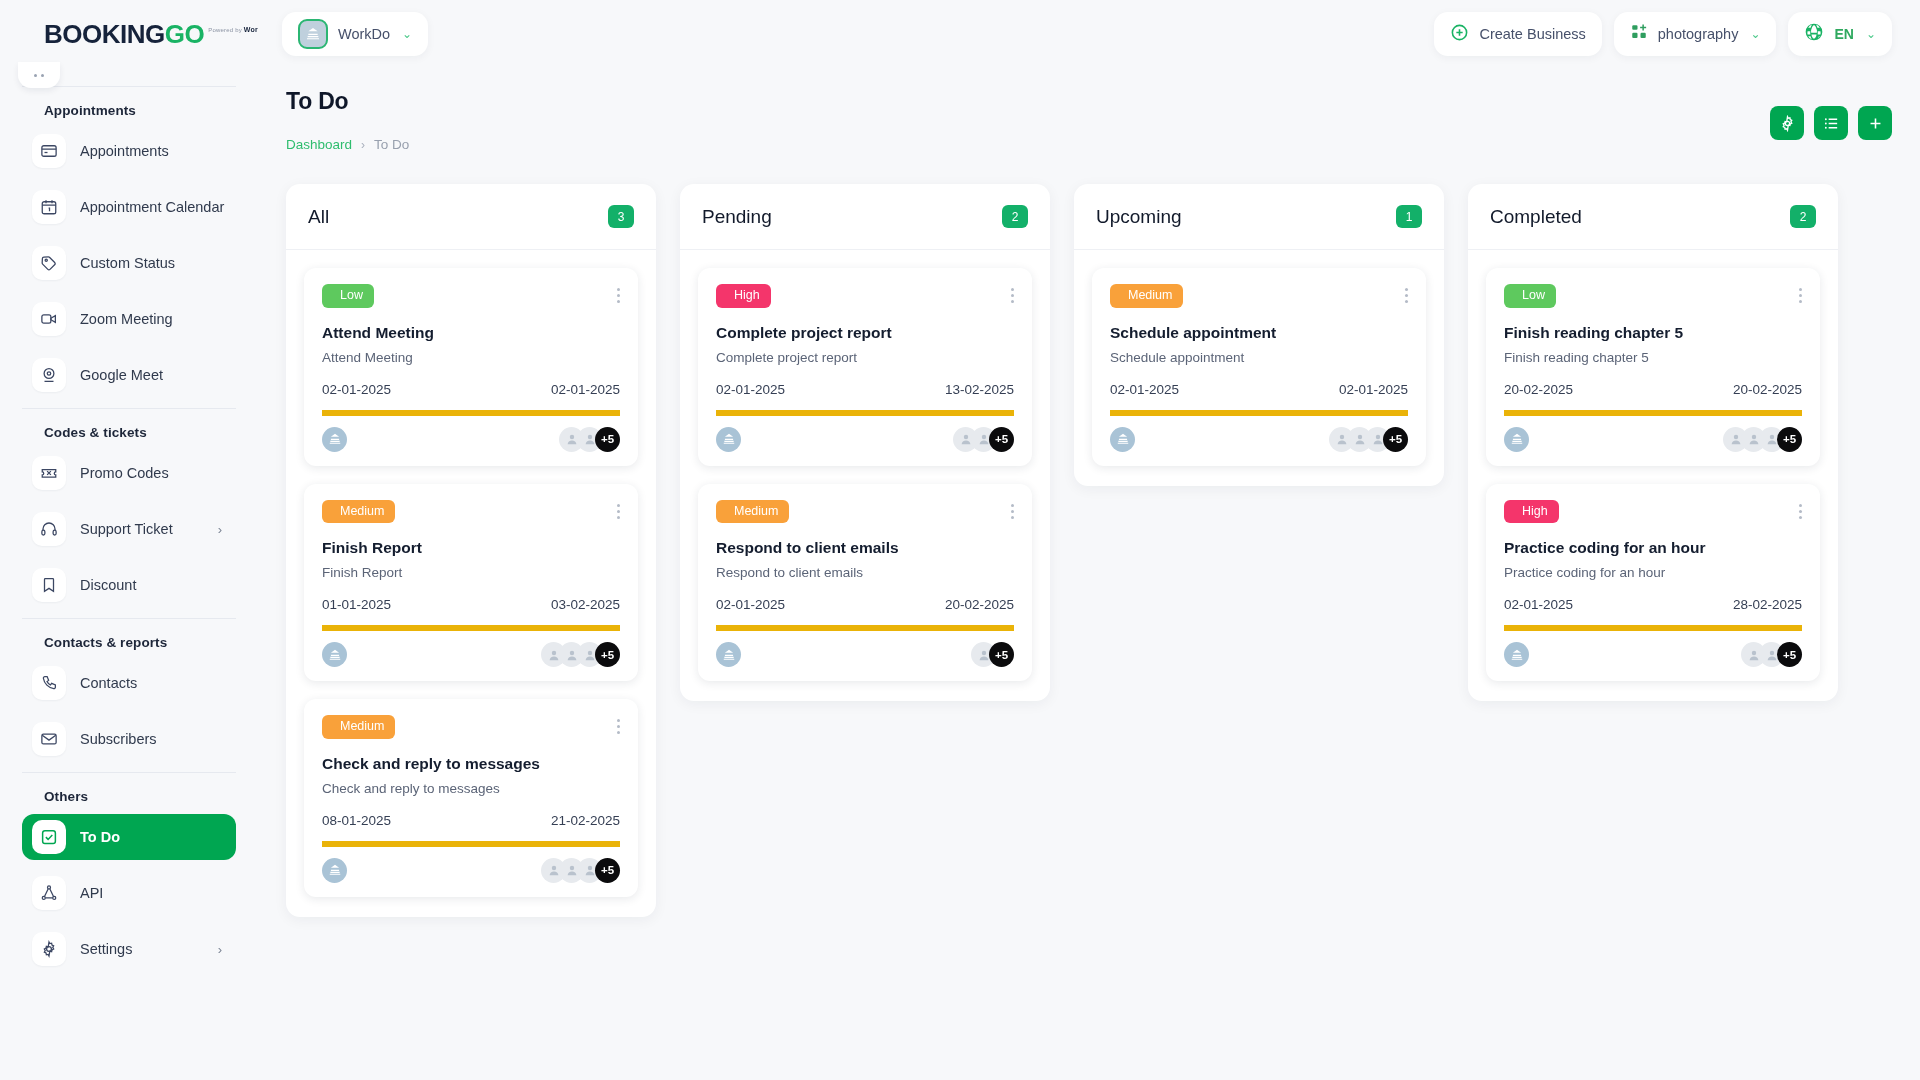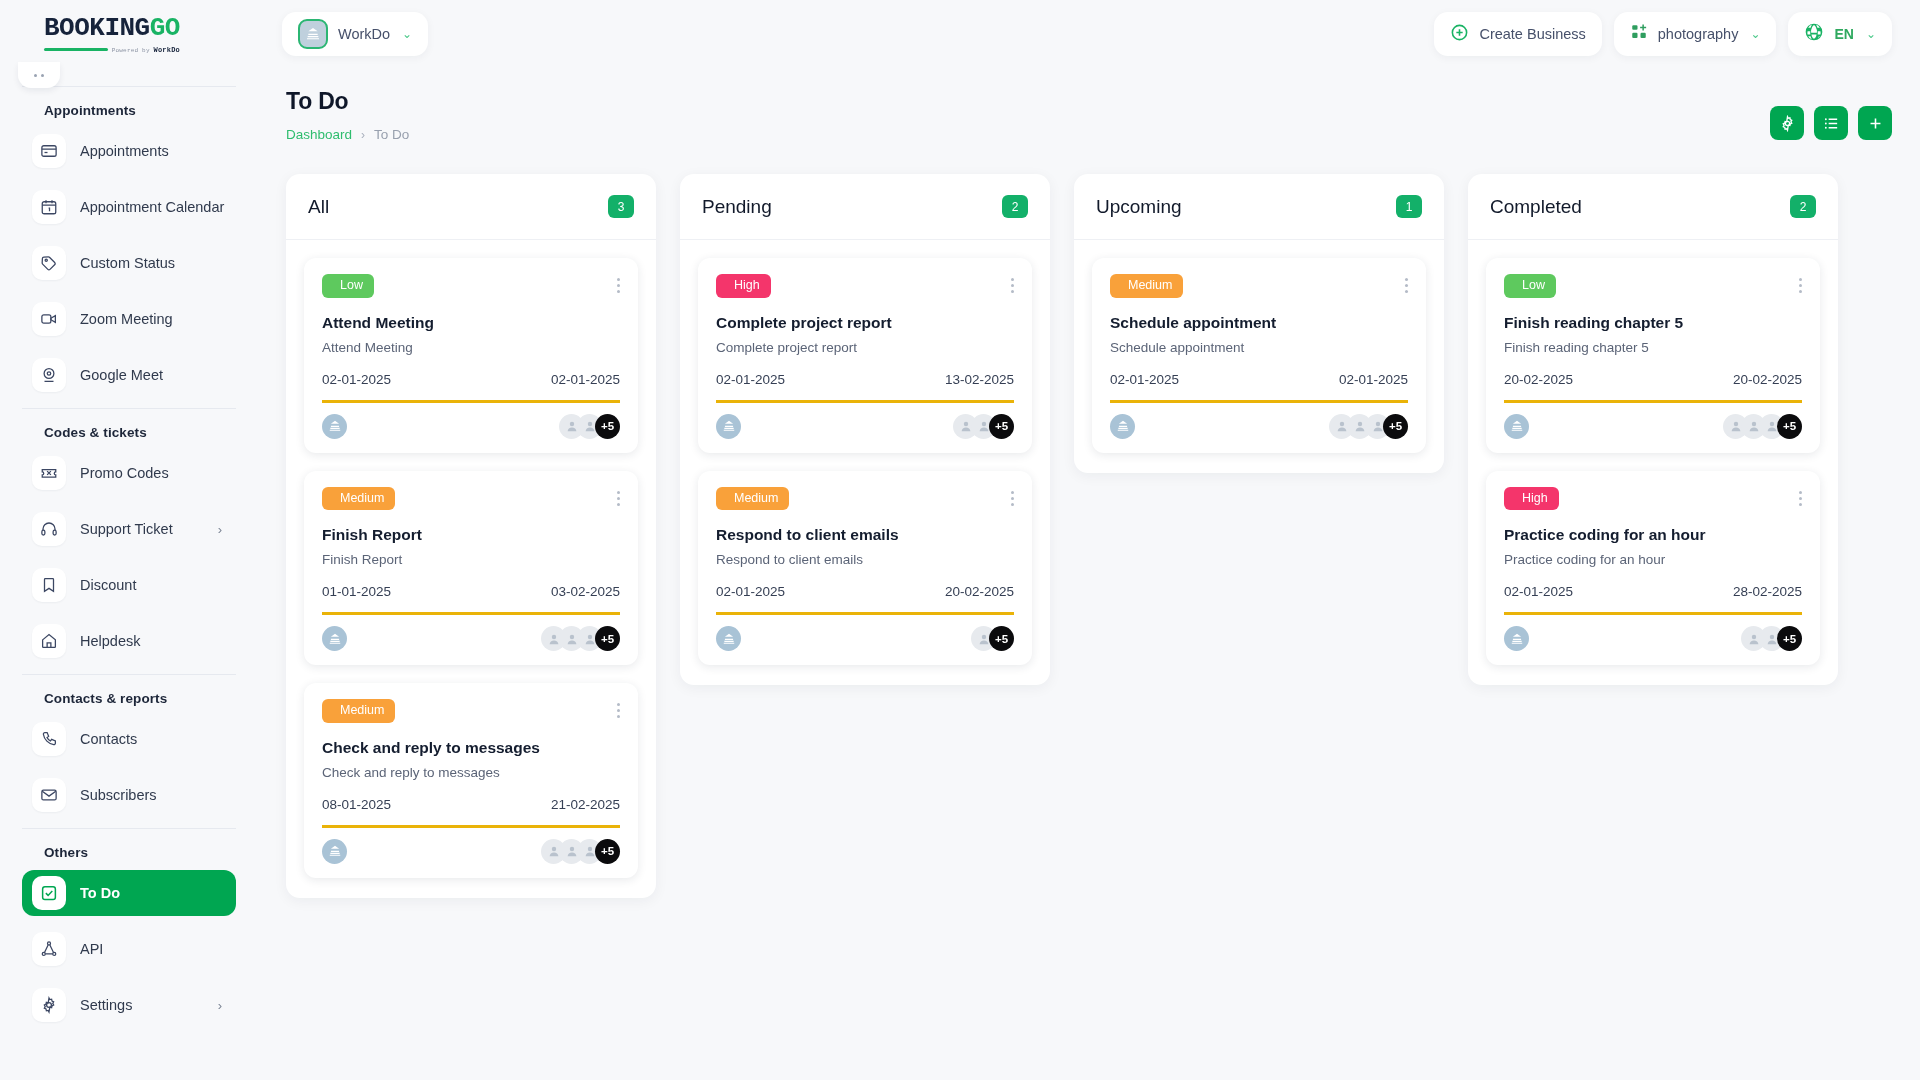--- a/index.html
+++ b/index.html
@@ -12,21 +12,21 @@
   .app { display: flex; width: 1920px; height: 1080px; }
 
   
   .sidebar {
     width: 258px; height: 1080px; flex: 0 0 258px;
     background: #f7f8fa;
     display: flex; flex-direction: column;
     position: relative; overflow: hidden;
   }
   .brand { height: 68px; display: flex; align-items: center; padding: 0 0 0 44px; }
-  .logo-wrap { display: flex; flex-direction: column; align-items: flex-start; font-family: Liberation Mono, monospace; }
+  .logo-wrap { display: flex; flex-direction: row; align-items: flex-start; }
   .logo-text { font-size: 26px; font-weight: 700; letter-spacing: -0.5px; line-height: 1; }
   .logo-text .dark { color: #16233b; }
   .logo-text .grn { color: #19b364; }
   .logo-sub { display: flex; align-items: center; gap: 4px; margin-top: 5px; width: 100%; }
   .logo-rule { height: 3px; background: #19b364; border-radius: 2px; flex: 1 1 auto; }
   .logo-pw { font-size: 6px; color: #8b93a3; letter-spacing: .2px; white-space: nowrap; }
   .logo-pw b { color: #16233b; font-size: 7px; }
 
   .collapse-pill {
     position: absolute; left: 18px; top: 62px;
@@ -84,21 +84,21 @@
     width: 30px; height: 30px; border-radius: 9px;
     background: #bfd0dd; border: 2px solid #2bb673;
     display: flex; align-items: center; justify-content: center;
   }
   .ws-tile svg { width: 16px; height: 16px; }
   .spacer { flex: 1 1 auto; }
   .chip.lang .txt { color: #2fa95f; font-weight: 600; font-size: 14px; }
 
   .page-head { padding: 20px 28px 0 28px; display: flex; align-items: flex-start; }
   .page-title { font-size: 23px; font-weight: 700; color: #0f1729; letter-spacing: -0.2px; }
-  .crumbs { display: flex; align-items: center; gap: 9px; margin-top: 12px; font-size: 13.5px; }
+  .crumbs { display: flex; align-items: center; gap: 9px; margin-top: 22px; font-size: 13.5px; }
   .crumbs .c-link { color: #2fbd6e; cursor: pointer; }
   .crumbs .c-sep { color: #a9b0bd; font-size: 12px; }
   .crumbs .c-cur { color: #98a0ae; }
 
   .head-actions { margin-left: auto; display: flex; gap: 10px; padding-top: 18px; }
   .act-btn {
     width: 34px; height: 34px; border-radius: 8px; background: #00a651;
     display: flex; align-items: center; justify-content: center; cursor: pointer;
     border: none;
   }
@@ -141,21 +141,21 @@
   .badge.medium { background: #f9a13a; }
   .badge.high { background: #f4356b; text-align: center; }
   .kebab { margin-left: auto; display: flex; flex-direction: column; gap: 3px; padding-top: 4px; cursor: pointer; }
   .kebab i { width: 3px; height: 3px; border-radius: 50%; background: #b4bbc7; display: block; }
 
   .card-title { font-size: 15.5px; font-weight: 700; color: #141d2f; margin-top: 16px; }
   .card-desc { font-size: 13.5px; color: #5b6477; margin-top: 8px; }
   .card-dates {
     display: flex; justify-content: space-between;
     font-size: 13.5px; color: #353f54; margin-top: 17px;
-    padding-bottom: 13px; border-bottom: 3px solid #eab308;
+    padding-bottom: 13px; border-bottom: 6px solid #eab308;
   }
   .card-foot { display: flex; align-items: center; margin-top: 11px; }
   .ws-avatar {
     width: 25px; height: 25px; border-radius: 50%; background: #a9c3d6;
     display: flex; align-items: center; justify-content: center;
   }
   .ws-avatar svg { width: 14px; height: 14px; }
   .avatars { margin-left: auto; display: flex; align-items: center; }
   .avatars .av {
     width: 25px; height: 25px; border-radius: 50%; background: #e7eaee;
@@ -265,29 +265,20 @@
           <span class="label">Support Ticket</span>
           <span class="chev">›</span>
         </div>
         <div class="nav-item">
           <span class="tile">
             <svg viewBox="0 0 24 24" fill="none" stroke="#3c4763" stroke-width="1.7">
               <path d="M7 3.5h10a1 1 0 011 1v16l-6-4-6 4v-16a1 1 0 011-1z"></path>
             </svg>
           </span>
           <span class="label">Discount</span>
-        </div>
-        <div class="nav-item">
-          <span class="tile">
-            <svg viewBox="0 0 24 24" fill="none" stroke="#3c4763" stroke-width="1.7">
-              <path d="M3.5 10.5L12 3.5l8.5 7v9a1 1 0 01-1 1h-15a1 1 0 01-1-1v-9z"></path>
-              <path d="M9.5 20.5v-6h5v6"></path>
-            </svg>
-          </span>
-          <span class="label">Helpdesk</span>
         </div>
         <div class="nav-sep"></div>
         <div class="nav-group-title">Contacts &amp; reports</div>
         <div class="nav-item">
           <span class="tile">
             <svg viewBox="0 0 24 24" fill="none" stroke="#3c4763" stroke-width="1.7">
               <path d="M6.5 3.5h3l2 5-2.2 1.6a11 11 0 004.6 4.6l1.6-2.2 5 2v3a2 2 0 01-2.2 2A16.5 16.5 0 014.5 5.7 2 2 0 016.5 3.5z"></path>
             </svg>
           </span>
           <span class="label">Contacts</span>

